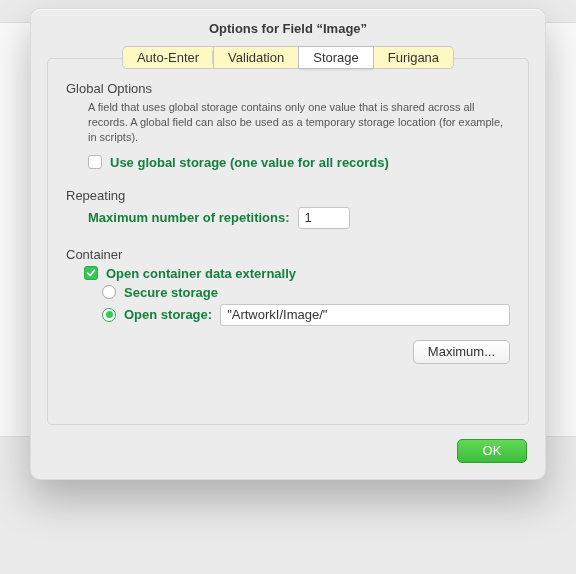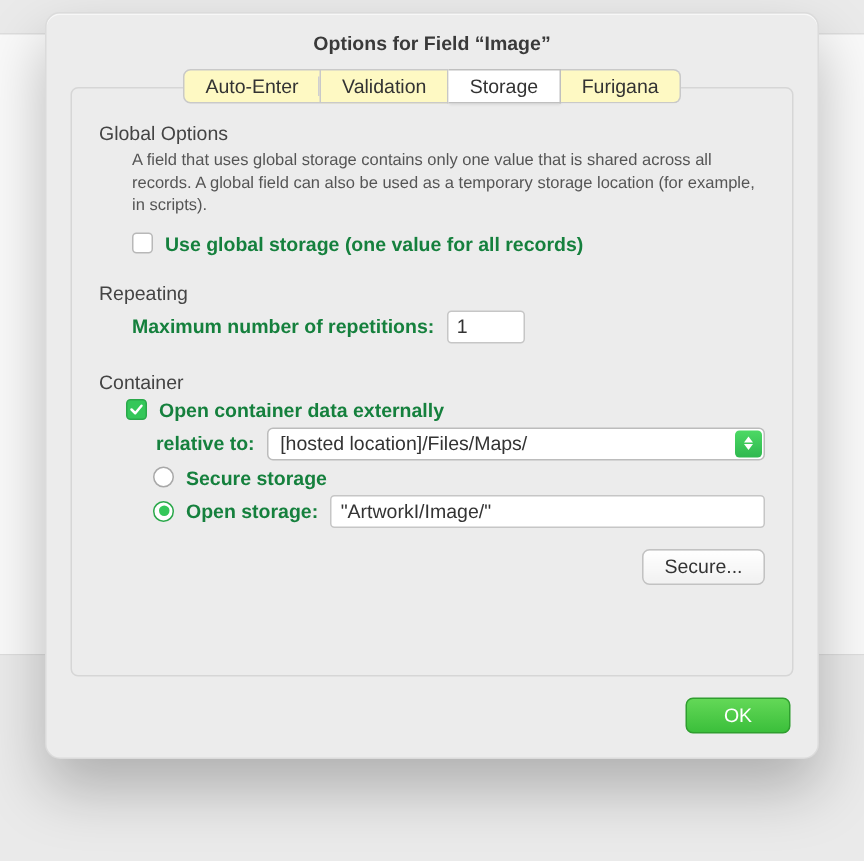--- a/index.html
+++ b/index.html
@@ -250,41 +250,34 @@
 
     <div class="row" style="margin-left:18px">
       <span class="checkbox checked">
         <svg viewBox="0 0 12 12">
             <path d="M2 6 L5 9 L10 3" stroke="#fff" stroke-width="2" fill="none" stroke-linecap="round" stroke-linejoin="round"></path>
           </svg>
       </span>
       <span class="label">Open container data externally</span>
     </div>
 
-    <div class="row indent2" style="margin-left:100px;">
-      <span class="label" style="margin-left:-62px">relative to:</span>
-      <div class="select">
-        <span>[hosted location]/Files/Maps/</span>
-        <span class="knob"></span>
-      </div>
-    </div>
 
     <div class="row indent3">
       <span class="radio"></span>
       <span class="label">Secure storage</span>
     </div>
 
     <div class="row indent3">
       <span class="radio selected"></span>
       <span class="label">Open storage:</span>
       <input class="text-input wide" value="&quot;ArtworkI/Image/&quot;" style="">
     </div>
 
     <div class="btnrow inner">
-      <div class="btn">Secure...</div>
+      <div class="btn">Maximum...</div>
     </div>
 
     <div style="height:40px"></div>
   </div>
 
   <div class="btnrow">
     <div class="btn primary">OK</div>
   </div>
 </div>
 

